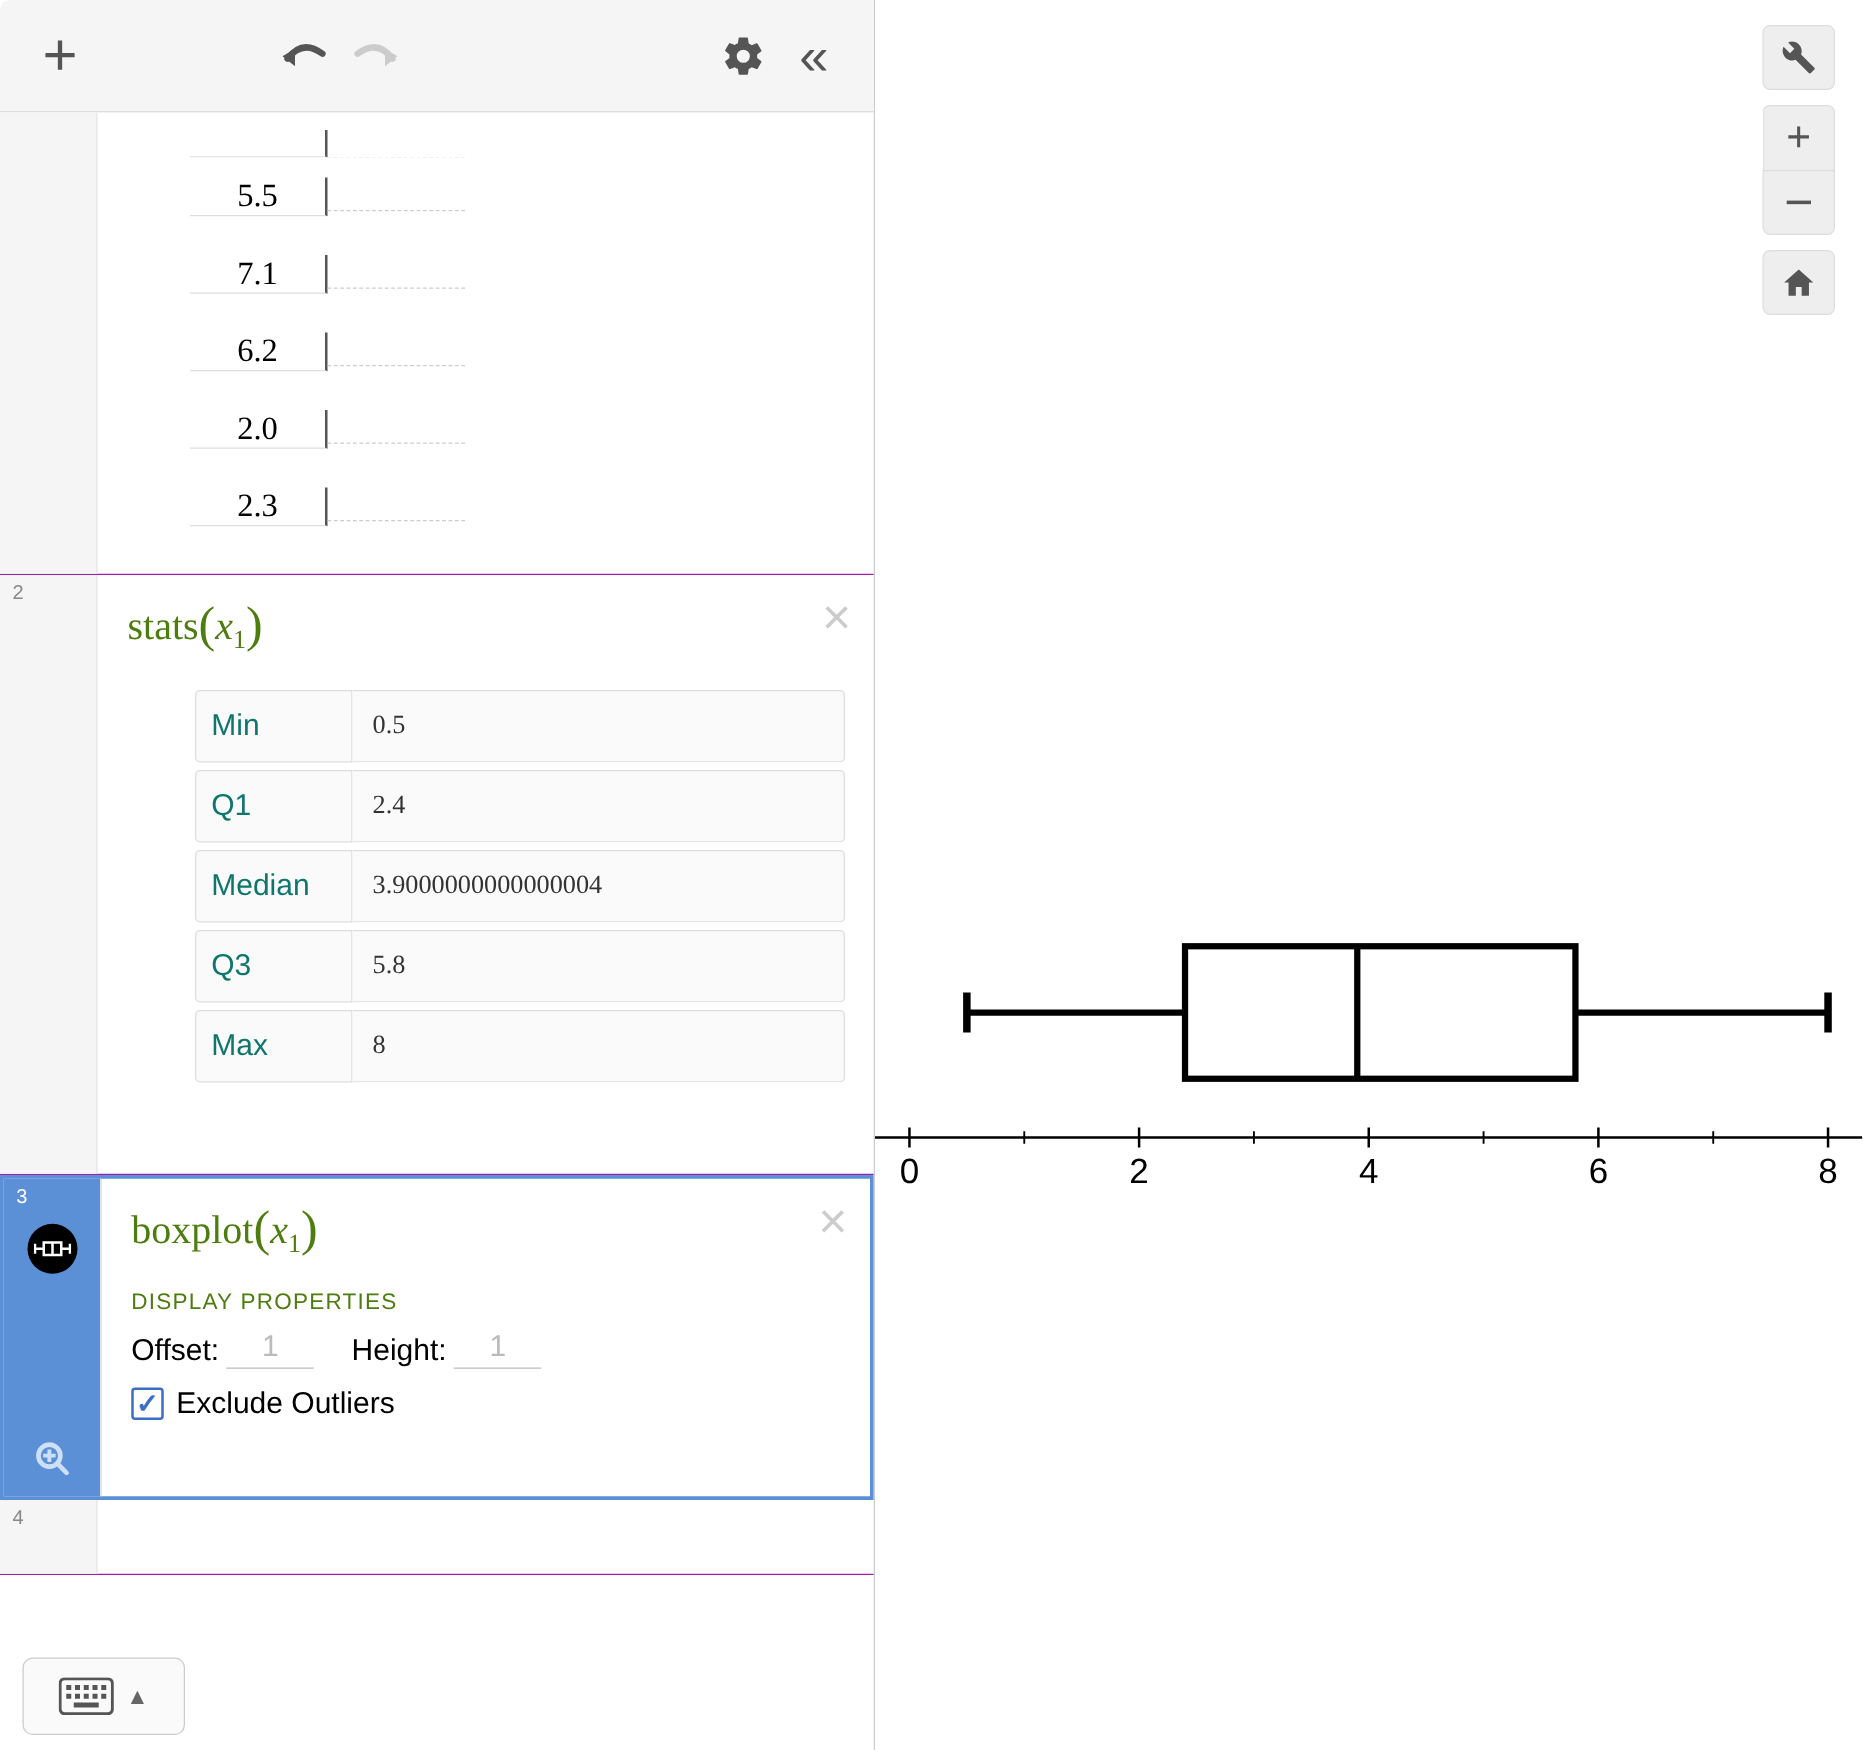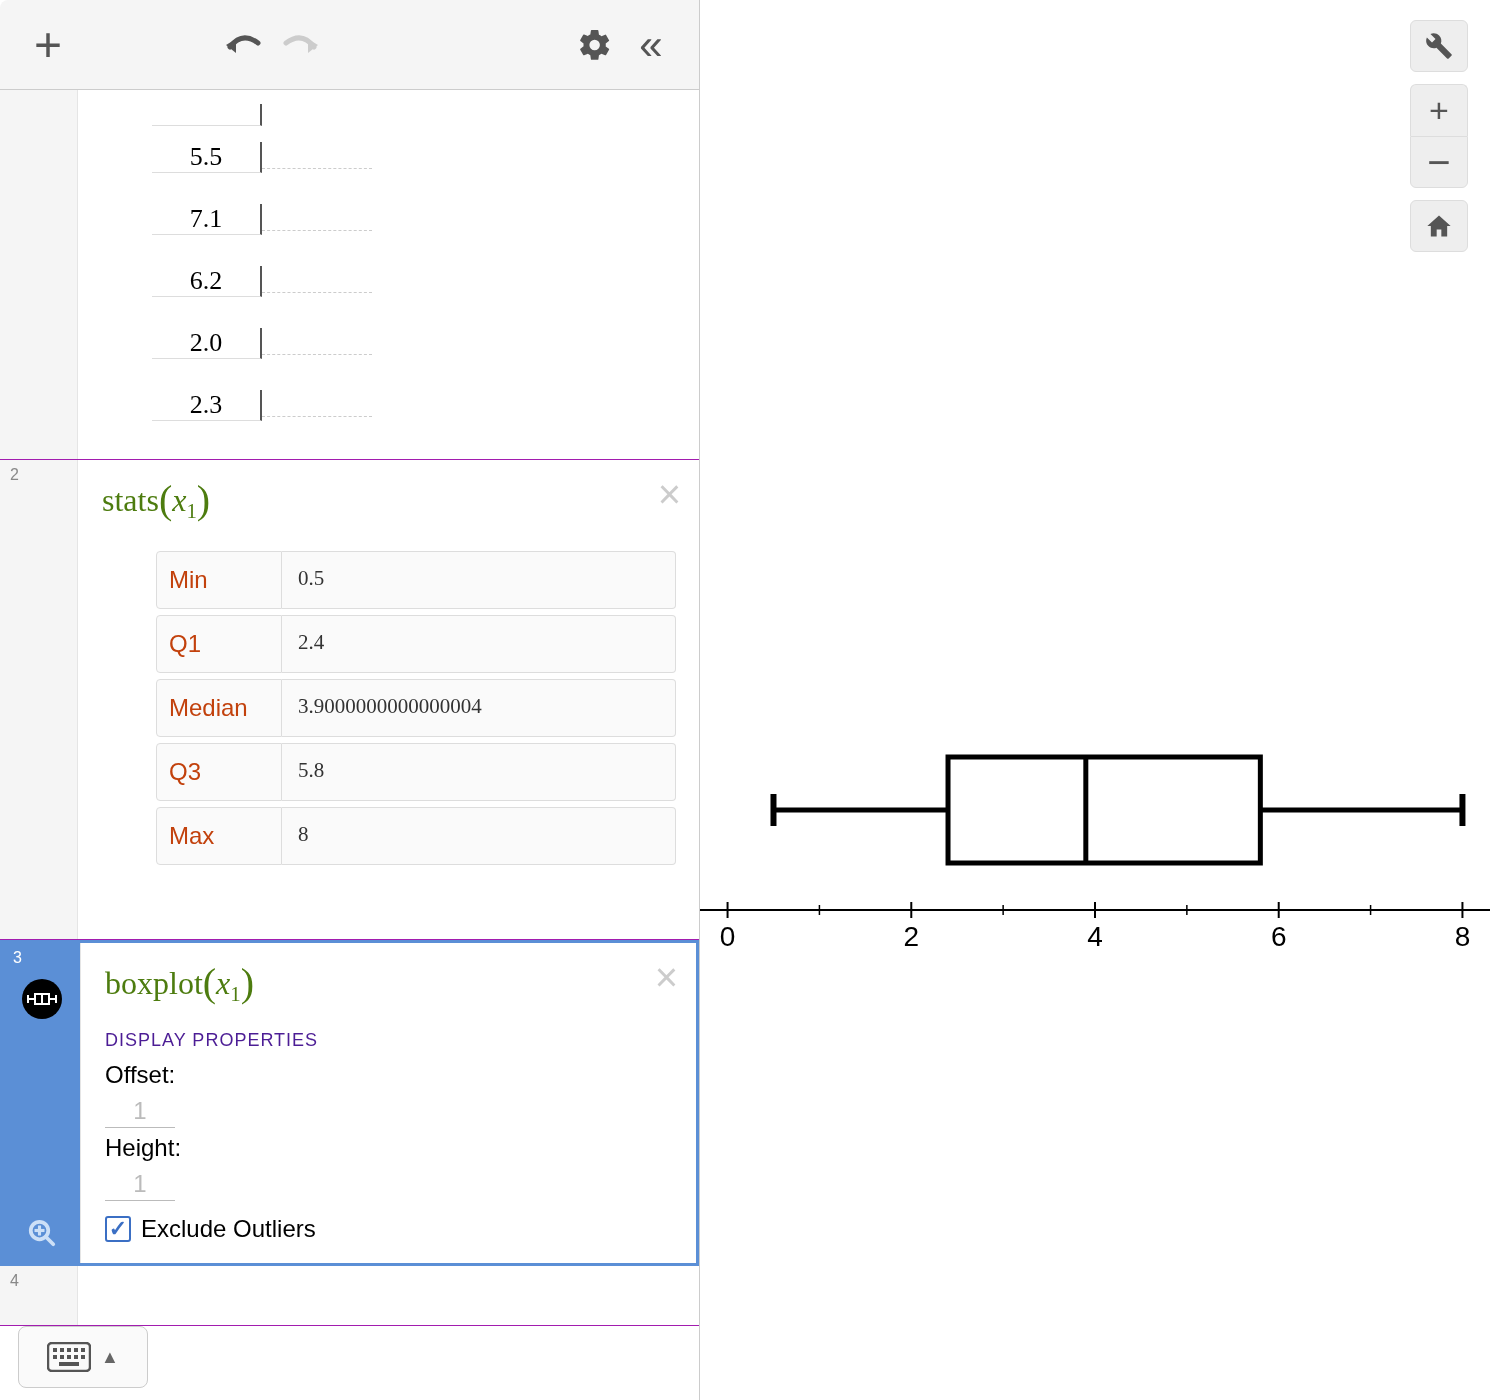--- a/index.html
+++ b/index.html
@@ -24,30 +24,30 @@
 
 
 .data-table { margin-left: 50px; }
 .data-table .drow { display:flex; height:62px; align-items:center; }
 .data-table .dcol1 { width: 110px; text-align:center; border-bottom:1px solid #ddd; border-right:2px solid #555; font-family: Georgia, serif; font-size:26px; }
 .data-table .dcol2 { width: 110px; border-bottom:1px dashed #ccc; height:24px; margin-left: 0; }
 
 
 .stats-tbl { margin-top: 28px; margin-left: 54px; width: 520px; }
 .stats-tbl .srow { display:flex; margin-bottom: 6px; }
-.stats-tbl .slabel { width: 126px; background:#fafafa; border:1px solid #ddd; border-radius:4px 0 0 4px; padding: 14px 12px; font-size: 24px; color:#c2410c; }
+.stats-tbl .slabel { width: 126px; background:#fafafa; border:1px solid #ddd; border-radius:4px 0 0 4px; padding: 14px 12px; font-size: 24px; color:#0f766e; }
 .stats-tbl .sval { flex:1; background:#fafafa; border:1px solid #ddd; border-left:none; border-radius:0 4px 4px 0; padding: 14px 16px; font-family: Georgia, serif; font-size: 21px; color:#333; }
 
 
 .expr-row.selected { border: 3px solid #5b8fd6; }
 .expr-row.selected .gutter { background: #5b8fd6; color:#fff; }
 .expr-row.selected .gutter .rownum { color:#fff;}
 .disp-props { margin-top: 24px; }
-.disp-title { font-size: 18px; color:#4c1d95; letter-spacing: 1px; margin-bottom: 10px; }
-.disp-line { display:flex; align-items:flex-start; gap: 6px; font-size: 24px; flex-direction: column; }
+.disp-title { font-size: 18px; color:#4d7c0f; letter-spacing: 1px; margin-bottom: 10px; }
+.disp-line { display:flex; align-items:flex-end; gap: 6px; font-size: 24px; }
 .disp-line label { color:#000; }
 .disp-inp { width: 70px; border:none; border-bottom:1px solid #bbb; text-align:center; color:#bbb; font-size: 24px; padding:2px; margin-right: 24px;}
 .chk-line { margin-top: 14px; display:flex; align-items:center; gap: 10px; font-size: 24px;}
 .chk { width: 26px; height: 26px; border: 2px solid #3b6fc4; border-radius: 3px; display:flex; align-items:center; justify-content:center; color:#3b6fc4; font-size:22px; font-weight:bold;}
 
 
 .kbd-toggle { position:absolute; left: 18px; bottom: 12px; width: 130px; height: 62px; border:1px solid #ccc; border-radius: 8px; background:#fafafa; display:flex; align-items:center; justify-content:center; gap:10px; color:#666; font-size:28px;}
 
 
 .graph { flex:1; position:relative; background:#fff; }

